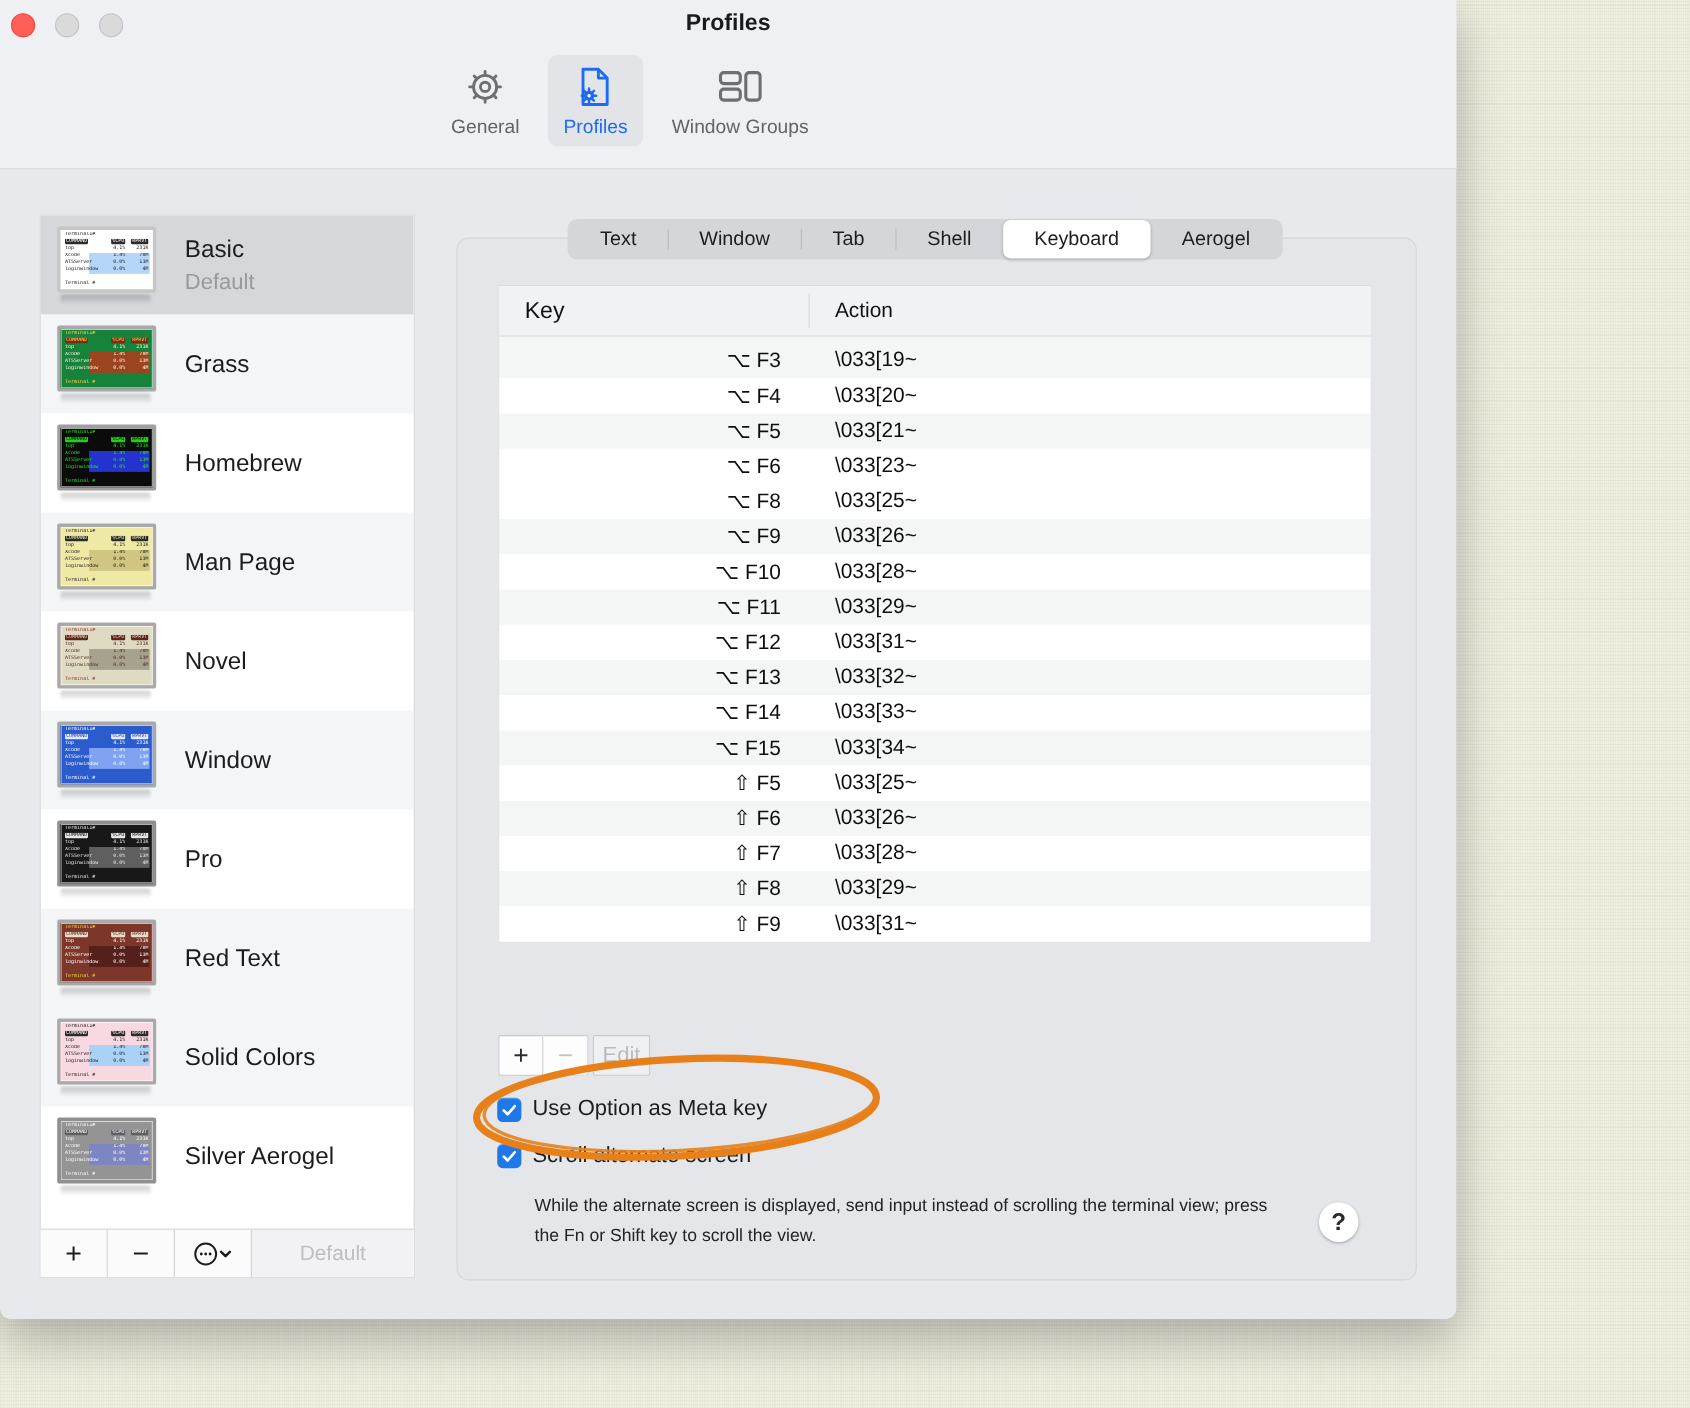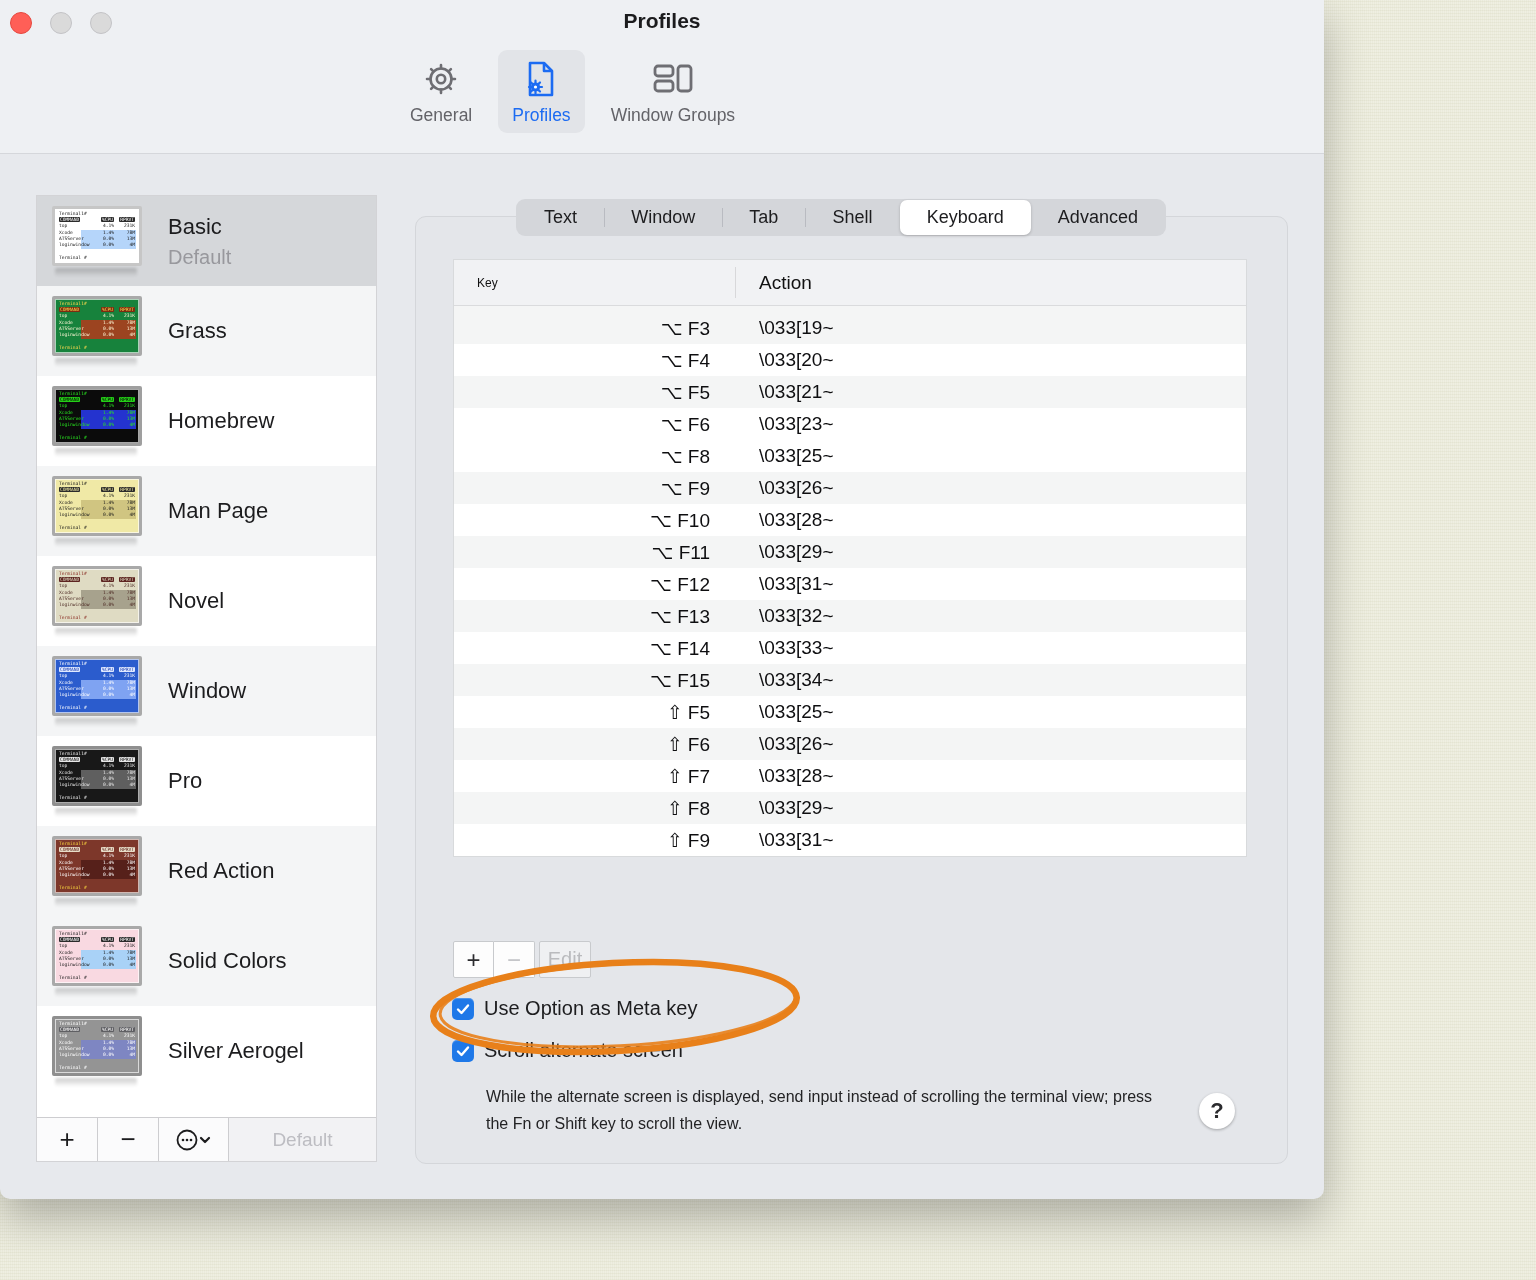--- a/index.html
+++ b/index.html
@@ -108,21 +108,21 @@
     background:#ffffff; box-shadow:0 1px 3px rgba(0,0,0,0.22); font-weight:500;
   }
 
   
   .kb-table {
     position:absolute; left:37px; top:42px; width:794px;
     background:#ffffff; border:1px solid #d8dadc;
   }
   .kb-head { height:46px; background:#f1f2f4; border-bottom:1px solid #dadbdd;
              display:flex; align-items:center; position:relative; }
-  .kb-head .col-key { width:281px; padding-left:23px; font-size:12px; color:#111; }
+  .kb-head .col-key { width:281px; padding-left:23px; font-size:21px; color:#111; }
   .kb-head .col-action { padding-left:24px; font-size:19px; color:#111; }
   .kb-head .col-div { position:absolute; left:281px; top:7px; bottom:7px; width:1px; background:#d8d8da; }
   .kb-sliver { height:6px; background:#f4f5f5; }
   .kb-row { height:32px; display:flex; align-items:center; background:#ffffff; font-size:19px; color:#0e0e10; }
   .kb-row.stripe { background:#f4f5f5; }
   .kb-key { width:256px; text-align:right; flex:none; }
   .kb-action { padding-left:49px; }
 
   
   .tbl-controls { position:absolute; left:37px; top:724px; display:flex; align-items:flex-start; }
@@ -588,21 +588,21 @@
               <div class="t-line">
                 <span class="t-name" style="color: rgb(247, 211, 62);"></span>
               </div>
               <div class="t-line">
                 <span class="t-name" style="color: rgb(247, 211, 62);">Terminal #</span>
               </div>
             </div>
       <div class="reflection"></div>
     </div>
     <div class="p-meta">
-      <div class="p-name">Red Action</div>
+      <div class="p-name">Red Text</div>
 
     </div>
   </div>
 
   <div class="p-row stripe">
     <div class="p-thumbwrap">
       <div class="thumb" style="background: rgb(249, 217, 225); border-color: rgb(169, 169, 169);">
         <div class="thumb-hl" style="background: rgb(169, 210, 247);"></div>
       <div class="t-line">
                 <span class="t-name" style="color: rgb(26, 26, 26);">Terminal1#</span>
@@ -709,21 +709,21 @@
       <div class="sf-btn sf-default">Default</div>
     </div>
   </aside>
 
   <div class="tabbar">
       <div class="tab-seg">Text</div>
       <div class="tab-seg sep">Window</div>
       <div class="tab-seg sep">Tab</div>
       <div class="tab-seg sep">Shell</div>
       <div class="tab-seg selected">Keyboard</div>
-      <div class="tab-seg">Advanced</div>
+      <div class="tab-seg">Aerogel</div>
     </div>
 
   <section class="panel">
     <div class="kb-table">
       <div class="kb-head">
         <div class="col-key">Key</div>
         <div class="col-div"></div>
         <div class="col-action">Action</div>
       </div>
       <div class="kb-sliver"></div>

